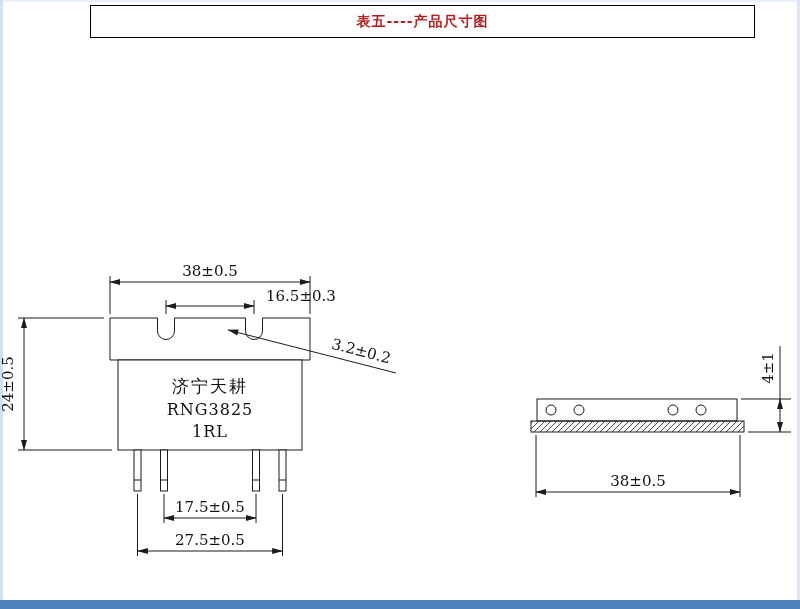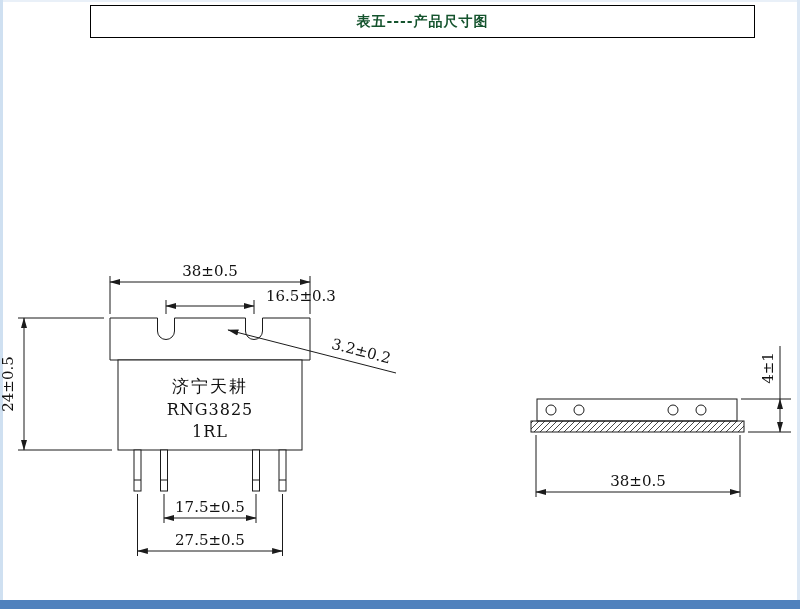--- a/index.html
+++ b/index.html
@@ -9,21 +9,21 @@
   .edge-left   { position:absolute; left:0; top:0; width:3px; height:609px; background:#cfe0f1; }
   .edge-right  { position:absolute; right:0; top:0; width:3px; height:609px; background:#dce8f5; }
   .edge-top    { position:absolute; left:0; top:0; width:800px; height:2px; background:#e9f0f8; }
   .edge-bottom { position:absolute; left:0; bottom:0; width:800px; height:9px; background:#4f81bd; }
 
   .title-box {
     position:absolute; left:90px; top:5px; width:665px; height:33px;
     border:1px solid #000; background:#ffffff;
     display:flex; align-items:center; justify-content:center;
   }
-  .title-text { font-weight:bold; font-size:14px; color:#14532d; letter-spacing:1px; font-family:"DejaVu Serif", serif; }
+  .title-text { font-weight:bold; font-size:14px; color:#b91c1c; letter-spacing:1px; font-family:"DejaVu Serif", serif; }
 
   svg.drawing { position:absolute; left:0; top:0; }
   svg.drawing text { fill:#111111; font-family:"DejaVu Serif", serif; font-size:15px; }
   svg.drawing text.body-label-big { font-size:17px; letter-spacing:2px; }
   svg.drawing text.body-label { font-size:16px; letter-spacing:1px; }
   .geom { stroke:#1b1b1b; stroke-width:1; fill:#ffffff; }
   .thin { stroke:#1b1b1b; stroke-width:1; fill:none; }
 </style>
 </head>
 <body>

